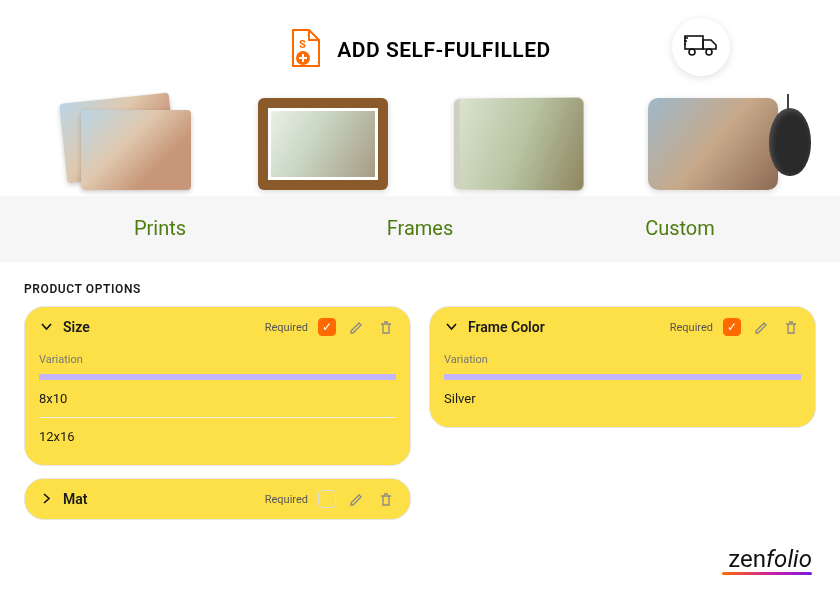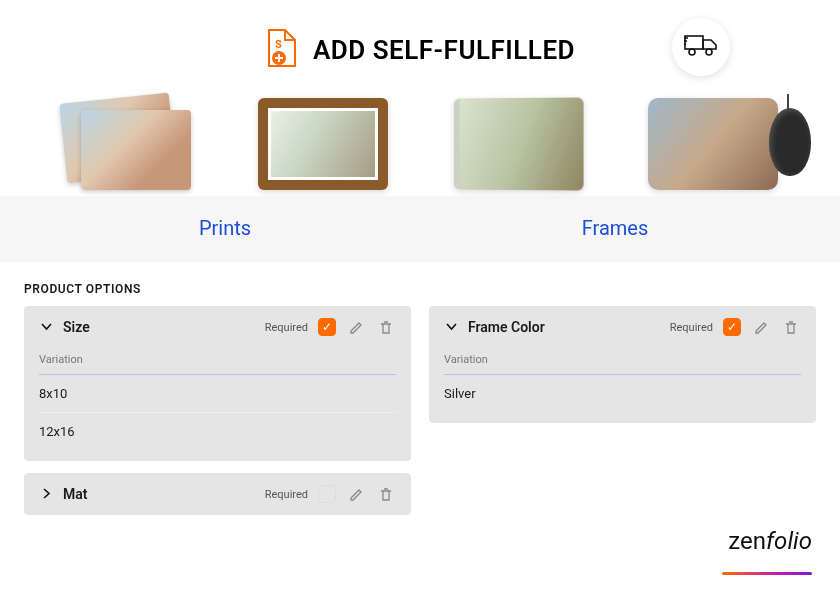--- a/index.html
+++ b/index.html
@@ -13,21 +13,21 @@
   }
   .header {
     display: flex;
     align-items: center;
     justify-content: center;
     padding: 28px 20px 18px;
     gap: 14px;
     position: relative;
   }
   .header-title {
-    font-size: 26px;
+    font-size: 21px;
     font-weight: 600;
     letter-spacing: 0.5px;
     color: #000;
   }
   .shipping-circle {
     position: absolute;
     right: 110px;
     top: 18px;
     width: 58px;
     height: 58px;
@@ -52,21 +52,21 @@
     background: #f6f6f6;
     display: flex;
     justify-content: space-around;
     padding: 20px 30px 22px;
     margin-top: 6px;
   }
   .cat-labels span {
     width: 160px;
     text-align: center;
     font-size: 20px;
-    color: #1d4ed8;
+    color: #4d7c0f;
   }
   
   .thumb {
     width: 130px;
     height: 92px;
     border-radius: 6px;
     position: relative;
     box-shadow: 0 2px 6px rgba(0,0,0,0.15);
   }
   .prints-stack { position:relative; width:130px; height:92px; }
@@ -111,22 +111,22 @@
     padding: 20px 24px 10px;
   }
   .options-grid {
     display:flex;
     gap: 18px;
     padding: 0 24px;
   }
   .col { flex:1; display:flex; flex-direction:column; gap:12px; }
   .card {
     border:1px solid #e4e4e4;
-    border-radius:4px;
-    background:#e5e5e5;
+    border-radius:20px;
+    background:#fde047;
     overflow:hidden;
   }
   .card-head {
     display:flex;
     align-items:center;
     padding:10px 14px;
     gap:10px;
     font-size:14px;
   }
   .card-head .name { font-weight:600; flex:0 0 auto; }
@@ -137,37 +137,37 @@
     display:inline-flex; align-items:center; justify-content:center;
     font-size:12px;
   }
   .chk.on { background:#ff6a00; border-color:#ff6a00; color:#fff; }
   .icon-btn {
     width:20px; height:20px; display:inline-flex; align-items:center; justify-content:center;
     color:#888; cursor:pointer;
   }
   .card-body { padding: 0 14px 10px; }
   .subhead {
-    font-size:11px; color:#777; padding:6px 0 8px; border-bottom:1px solid #c4b5fd;
+    font-size:11px; color:#777; padding:6px 0 8px; border-bottom:6px solid #c4b5fd;
   }
   .row {
     font-size:13px; padding:11px 0; border-bottom:1px solid #eee;
   }
   .row:last-child { border-bottom:none; }
   .add-link {
     color:#ff6a00;
     font-size:13px;
     font-weight:600;
     padding:6px 2px;
     cursor:pointer;
   }
   .logo {
     position:absolute;
     right:28px;
-    bottom:34px;
+    bottom:16px;
     font-size:24px;
     color:#111;
     letter-spacing:0px;
   }
   .logo span.f { font-style:italic; }
   .logo-underline {
     position:absolute; right:28px; bottom:14px; width:90px; height:3px;
     background: linear-gradient(90deg,#ff6a00,#c21bb0 60%,#7a1bd6);
     border-radius:2px;
   }
@@ -216,20 +216,21 @@
     <div class="thumb canvas-thumb"></div>
   </div>
   <div class="thumb-wrap" style="position:relative">
     <div class="thumb custom-thumb"></div>
     <div class="mouse-blob"></div>
   </div>
 </div>
 <div class="cat-labels">
   <span>Prints</span>
   <span>Frames</span>
+  <span>Custom</span>
 </div>
 
 <div class="section-title">PRODUCT OPTIONS</div>
 
 <div class="options-grid">
   <div class="col">
 
     <div class="card">
       <div class="card-head">
         <span class="chev">

